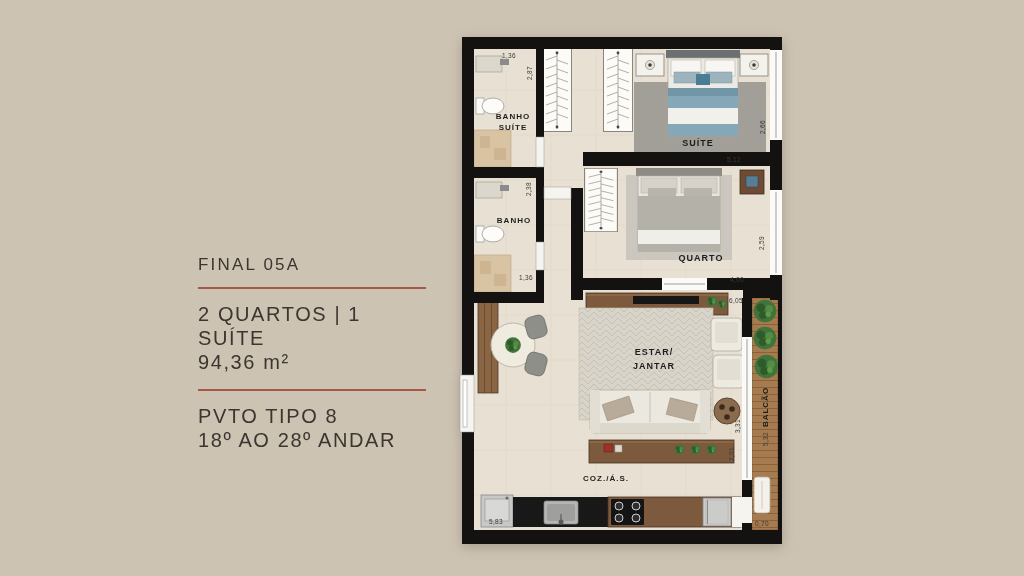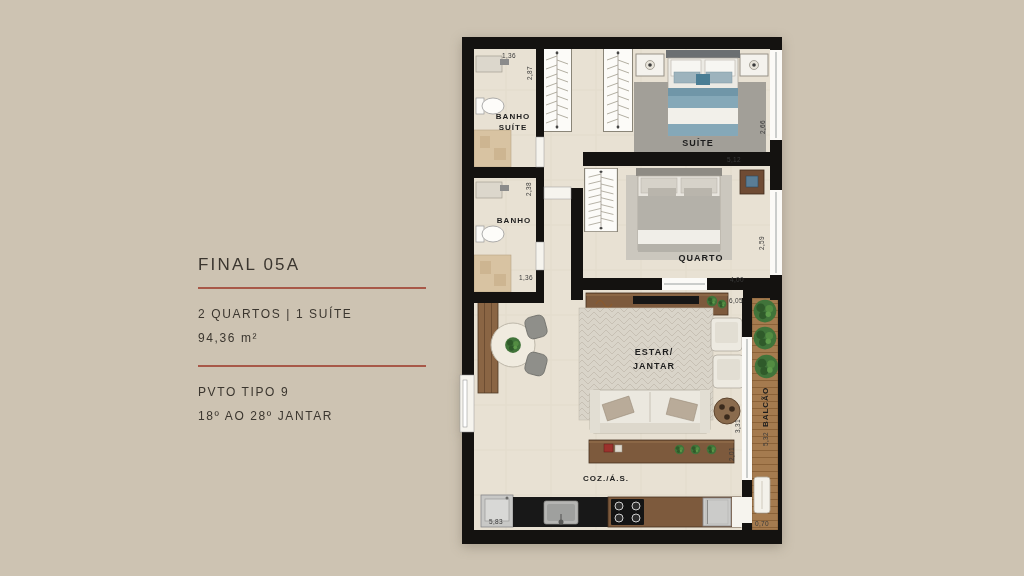--- a/index.html
+++ b/index.html
@@ -6,42 +6,42 @@
   .stage{
     position:relative;width:1024px;height:576px;overflow:hidden;
     background:#cdc3b2;
     font-family:"Liberation Sans",sans-serif;
   }
   
   .info-panel{position:absolute;left:198px;top:210px;width:232px;color:#3b362f;margin-top:45px;}
   .info-title{font-size:17px;letter-spacing:2.2px;font-weight:400;line-height:20px;}
   .divider{height:2px;background:#a85848;margin:12px 0 13px 0;width:228px;}
   .divider.second{margin-top:15px;}
-  .info-line{font-size:12px;letter-spacing:1.6px;font-weight:400;line-height:24px;}
+  .info-line{font-size:20px;letter-spacing:1.6px;font-weight:400;line-height:24px;}
   
   .plan{position:absolute;left:456px;top:30px;}
   .plan svg{display:block;filter:drop-shadow(0 3px 6px rgba(70,58,44,.28));}
   text{font-family:"Liberation Sans",sans-serif;fill:#1d1d1d;}
   .room-lbl{font-size:9px;font-weight:700;letter-spacing:1px;}
   .room-lbl.sm{font-size:8px;}
   .dim{font-size:6.5px;fill:#3a3a3a;letter-spacing:.3px;}
 </style>
 </head>
 <body>
 
 <div class="stage">
 
   <div class="info-panel">
     <div class="info-title">FINAL 05A</div>
     <div class="divider"></div>
     <div class="info-line">2 QUARTOS | 1 SUÍTE</div>
     <div class="info-line">94,36 m²</div>
     <div class="divider second"></div>
-    <div class="info-line">PVTO TIPO 9</div>
-    <div class="info-line">18º AO 28º JANTAR</div>
+    <div class="info-line">PVTO TIPO 8</div>
+    <div class="info-line">18º AO 28º ANDAR</div>
   </div>
 
   <div class="plan">
   <svg width="346" height="521" viewBox="0 0 346 521">
     <defs>
       <pattern id="herring" width="12" height="12" patternUnits="userSpaceOnUse">
         <path d="M0 12 L6 6 L12 12 M0 6 L6 0 L12 6" stroke="#c7c0b4" stroke-width="1" fill="none"></path>
       </pattern>
       <pattern id="deck" width="26" height="7" patternUnits="userSpaceOnUse">
         <rect width="26" height="7" fill="#a57b4f"></rect>

